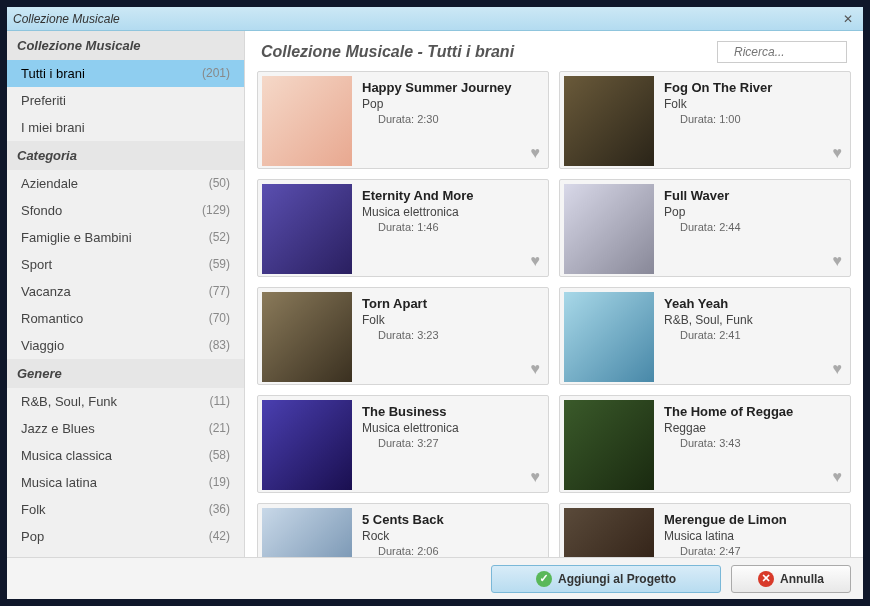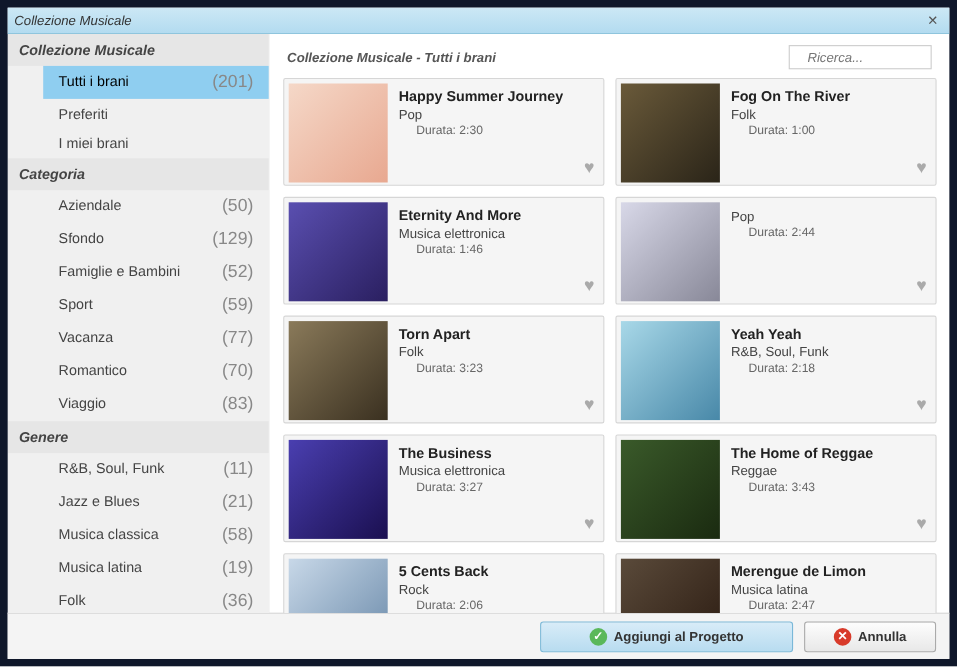--- a/index.html
+++ b/index.html
@@ -4,26 +4,26 @@
 <style>
 * { box-sizing: border-box; margin: 0; padding: 0; }
 body { font-family: "Segoe UI", Tahoma, sans-serif; font-size: 13px; background: #fff; width: 870px; height: 606px; overflow: hidden; }
 .window { width: 870px; height: 606px; border: 7px solid #0f172a; display: flex; flex-direction: column; }
 .titlebar { background: linear-gradient(#cce8f5,#b3dbf0); height: 24px; display: flex; align-items: center; justify-content: space-between; padding: 0 6px; border-bottom: 1px solid #8fc5dd; }
 .titlebar .title { font-size: 12px; color: #333; font-style: italic; }
 .titlebar .closebtn { width: 18px; height: 16px; display: flex; align-items: center; justify-content: center; color: #555; font-size: 12px; cursor: pointer; }
 .body { flex: 1; display: flex; overflow: hidden; }
 .sidebar { width: 238px; background: #f0f0f0; border-right: 1px solid #d8d8d8; overflow-y: auto; }
 .side-header { font-weight: bold; color: #444; padding: 7px 10px; background: #e6e6e6; font-style: italic; font-size: 13px; }
-.side-item { display: flex; justify-content: space-between; padding: 6px 14px; cursor: pointer; color: #444; font-size: 13px; margin-left: 32px; }
+.side-item { display: flex; justify-content: space-between; padding: 6px 14px; cursor: pointer; color: #444; font-size: 13px; }
 .side-item.active { background: #8fcef0; color: #000; }
-.side-item .count { color: #888; font-size: 16px; }
+.side-item .count { color: #888; font-size: 12px; }
 .main { flex: 1; display: flex; flex-direction: column; overflow: hidden; background: #fff; }
 .main-header { display: flex; align-items: center; justify-content: space-between; padding: 10px 16px 8px 16px; }
-.main-header h1 { font-size: 12px; font-weight: bold; color: #555; font-style: italic; }
+.main-header h1 { font-size: 16px; font-weight: bold; color: #555; font-style: italic; }
 .search { width: 130px; height: 22px; border: 1px solid #ccc; padding: 2px 16px; font-size: 12px; font-style: italic; }
 .tracks-wrap { flex: 1; overflow-y: auto; padding: 0 12px 8px 12px; position: relative; }
 .tracks { display: grid; grid-template-columns: 1fr 1fr; gap: 10px; }
 .card { border: 1px solid #d6d6d6; background: #f5f5f5; height: 98px; display: flex; position: relative; border-radius: 2px; }
 .thumb { width: 90px; height: 90px; margin: 4px; background: linear-gradient(135deg,#7a6fb0,#3a4f7a); flex-shrink: 0; }
 .thumb.t1 { background: linear-gradient(135deg,#f5d8c8,#e8a890); }
 .thumb.t2 { background: linear-gradient(135deg,#6a5a3a,#2a2418); }
 .thumb.t3 { background: linear-gradient(135deg,#5a4fb0,#2a1f60); }
 .thumb.t4 { background: linear-gradient(135deg,#d8d8e8,#888898); }
 .thumb.t5 { background: linear-gradient(135deg,#8a7a5a,#3a3020); }
@@ -160,40 +160,41 @@
               <div class="card-body">
                 <div class="card-title">Eternity And More</div>
                 <div class="card-genre">Musica elettronica</div>
                 <div class="card-dur">Durata: 1:46</div>
               </div>
               <div class="heart">♥</div>
             </div>
             <div class="card">
               <div class="thumb t4"></div>
               <div class="card-body">
+                <div class="card-title">Full Waver</div>
                 <div class="card-genre">Pop</div>
                 <div class="card-dur">Durata: 2:44</div>
               </div>
               <div class="heart">♥</div>
             </div>
             <div class="card">
               <div class="thumb t5"></div>
               <div class="card-body">
                 <div class="card-title">Torn Apart</div>
                 <div class="card-genre">Folk</div>
                 <div class="card-dur">Durata: 3:23</div>
               </div>
               <div class="heart">♥</div>
             </div>
             <div class="card">
               <div class="thumb t6"></div>
               <div class="card-body">
                 <div class="card-title">Yeah Yeah</div>
                 <div class="card-genre">R&amp;B, Soul, Funk</div>
-                <div class="card-dur">Durata: 2:18</div>
+                <div class="card-dur">Durata: 2:41</div>
               </div>
               <div class="heart">♥</div>
             </div>
             <div class="card">
               <div class="thumb t7"></div>
               <div class="card-body">
                 <div class="card-title">The Business</div>
                 <div class="card-genre">Musica elettronica</div>
                 <div class="card-dur">Durata: 3:27</div>
               </div>

